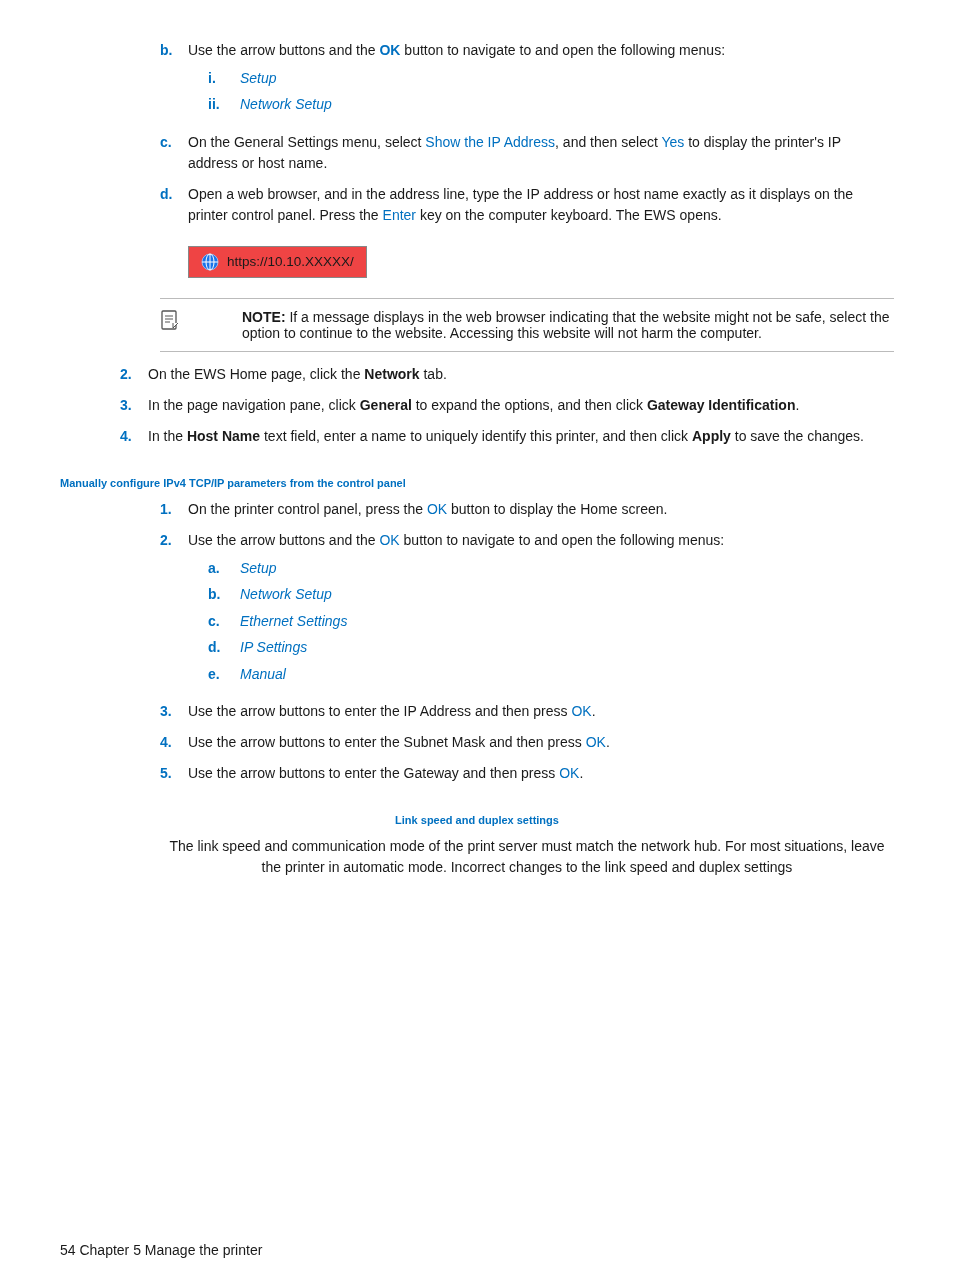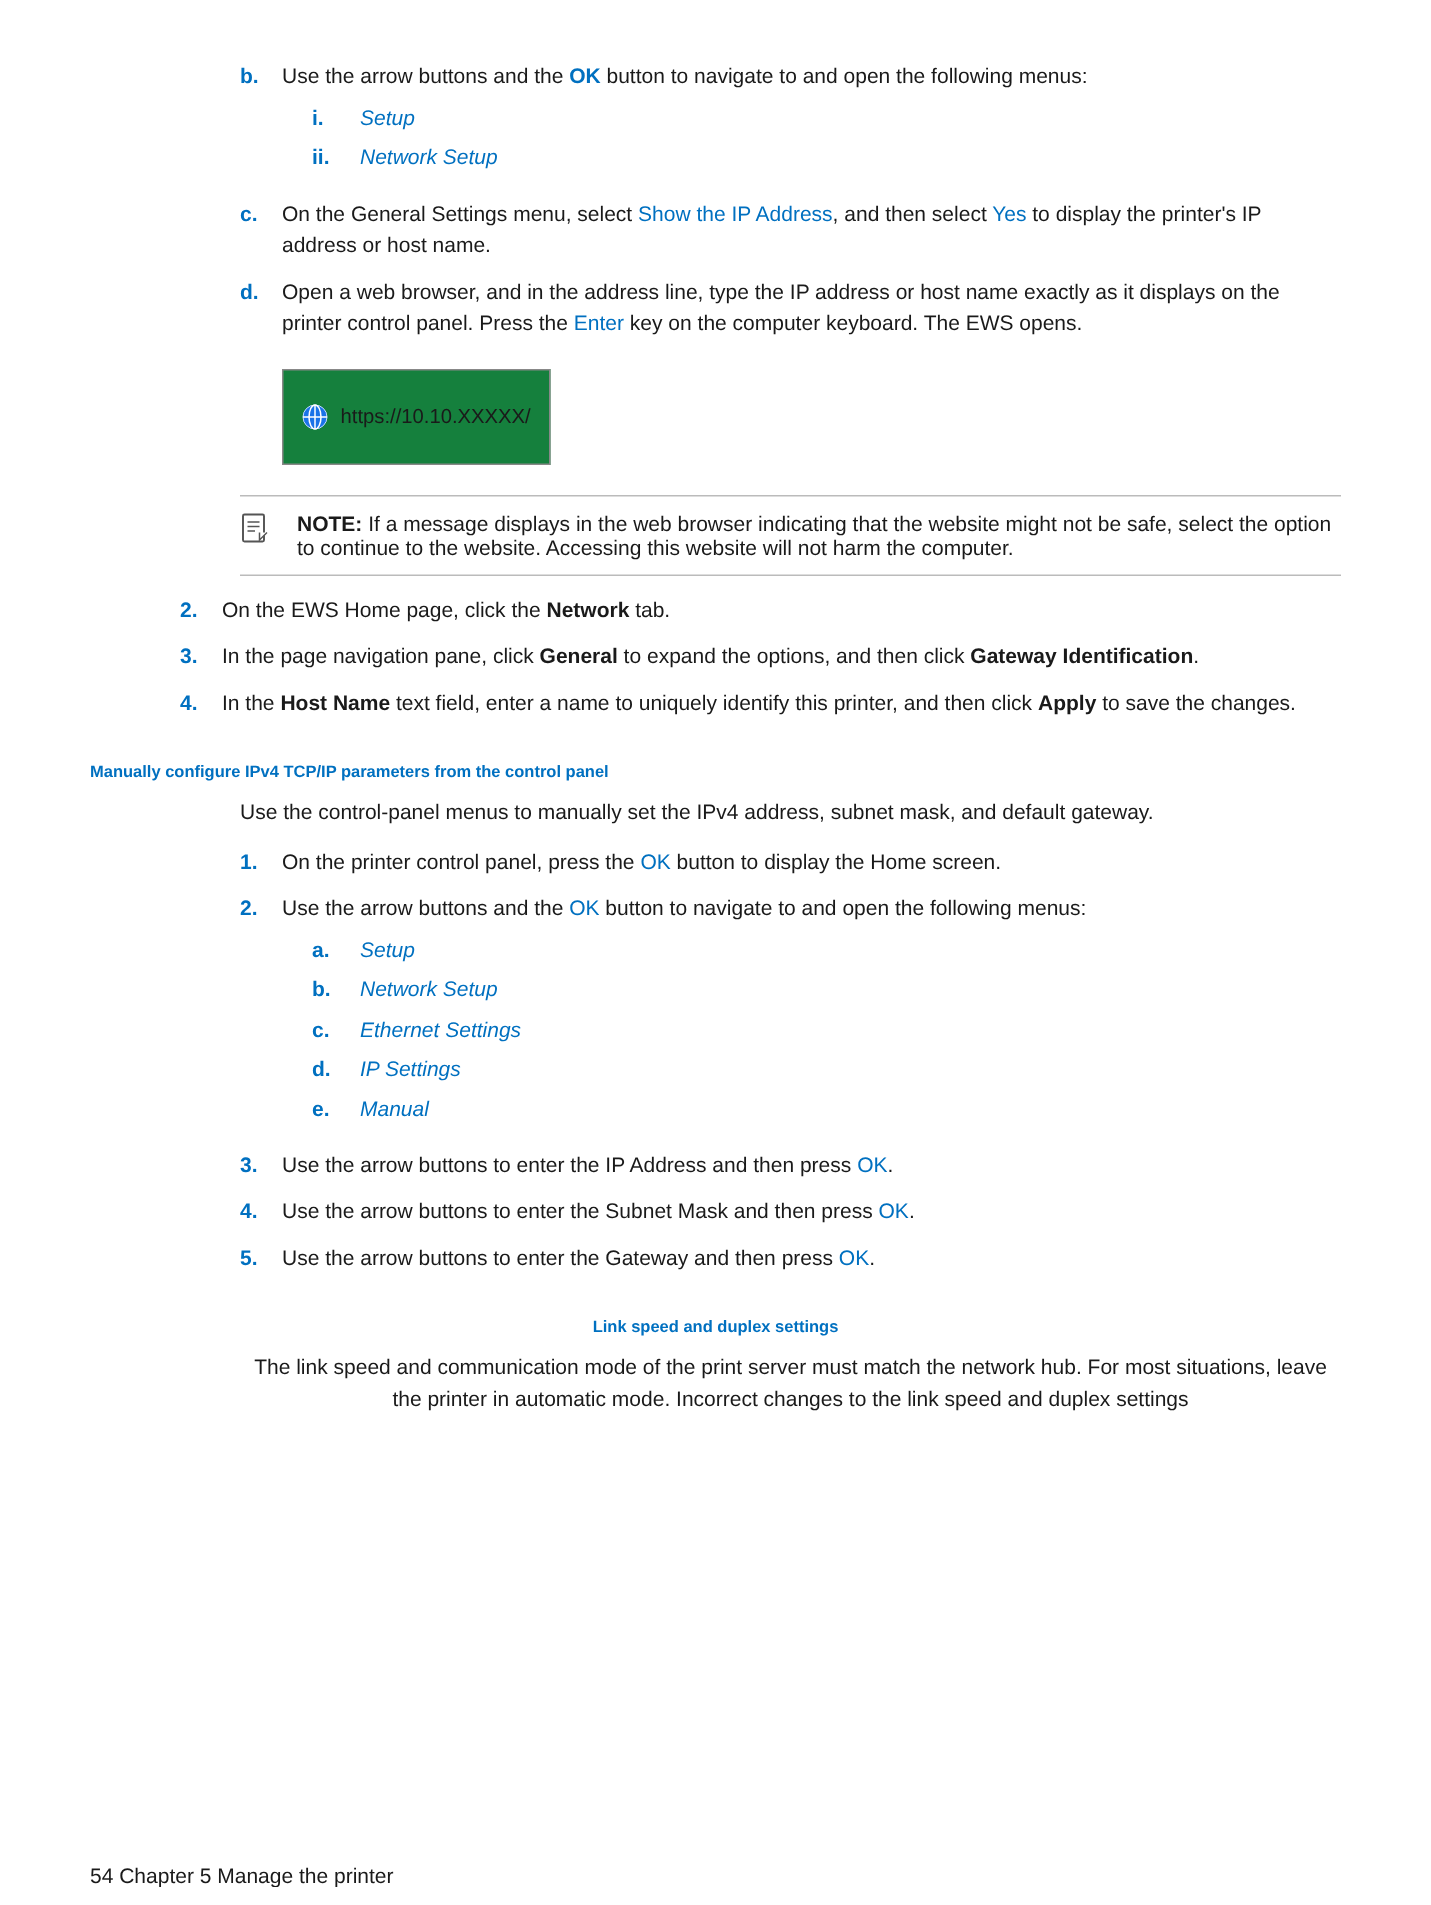--- a/index.html
+++ b/index.html
@@ -61,41 +61,42 @@
       min-width: 32px;
     }
     ol.sub-list > li .sub-content {
       flex: 1;
       font-style: italic;
     }
     .url-box {
       border: 1.5px solid #888;
       display: inline-flex;
       align-items: center;
-      padding: 21px 12px;
+      padding: 5px 12px;
       margin: 10px 0 10px 0;
-      background: #15803d;
+      background: #ef4444;
     }
     .url-box .ie-icon {
       width: 18px;
       height: 18px;
       margin-right: 8px;
       display: inline-block;
     }
     .url-text {
       color: #1a1a1a;
       font-size: 13.5px;
     }
     .note-box {
       border-top: 1px solid #bbb;
       border-bottom: 1px solid #bbb;
       padding: 10px 0;
       margin: 8px 0 12px 0;
       display: flex;
       align-items: flex-start;
+      gap: 44px;
     }
     .note-icon {
       margin-right: 8px;
       margin-top: 1px;
       min-width: 30px;
     }
     .note-label {
       font-weight: bold;
       color: #1a1a1a;
     }
@@ -187,21 +188,20 @@
       <div class="content">
         <span>In the </span><span class="bold">Host Name</span><span> text field, enter a name to uniquely identify this printer, and then click </span><span class="bold">Apply</span><span> to save the changes.</span>
       </div>
     </li>
   </ol>
 </div>
 
 <div style="margin-top: 28px; margin-left: 0;">
   <h2 class="section-heading">Manually configure IPv4 TCP/IP parameters from the control panel</h2>
   <div style="margin-left: 100px;">
-    <p class="intro-text">Use the control-panel menus to manually set the IPv4 address, subnet mask, and default gateway.</p>
     <ol class="main-list">
 
       <li>
         <span class="num blue-link bold">1.</span>
         <div class="content">
           <span>On the printer control panel, press the </span><span class="blue-link">OK</span><span> button to display the Home screen.</span>
         </div>
       </li>
 
       <li>

